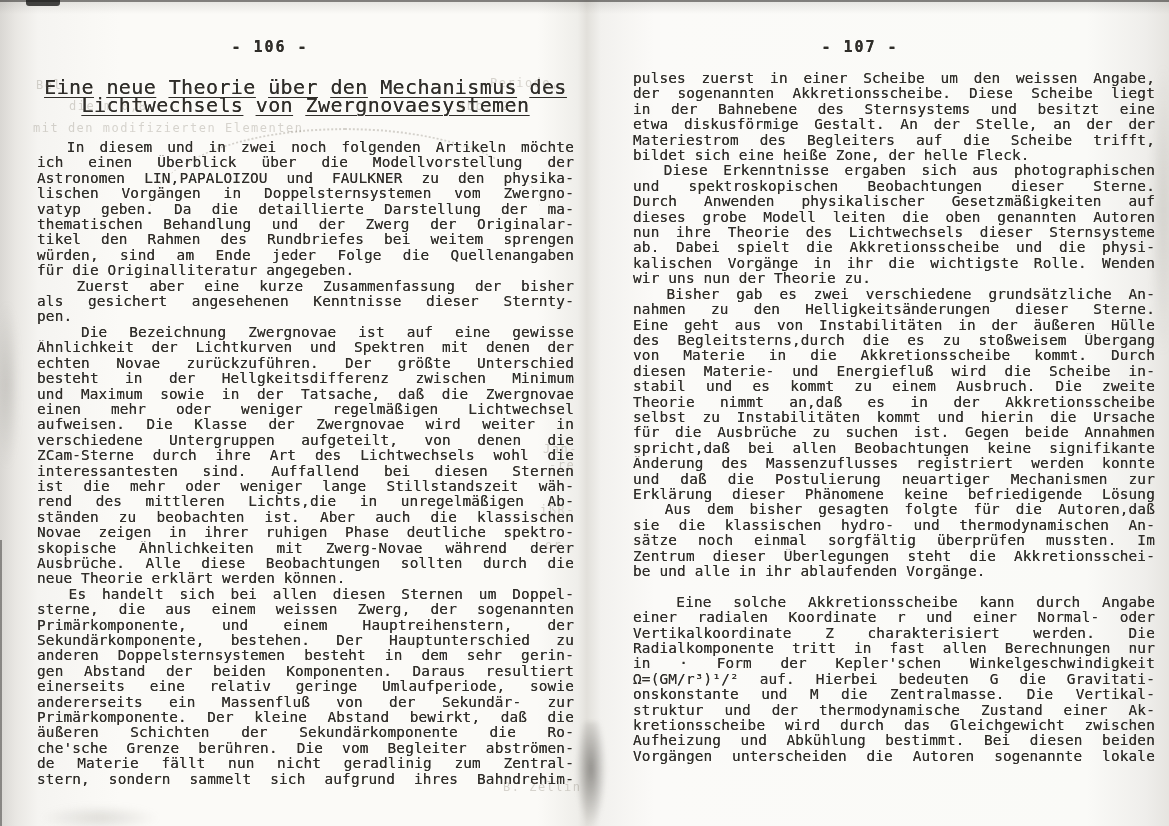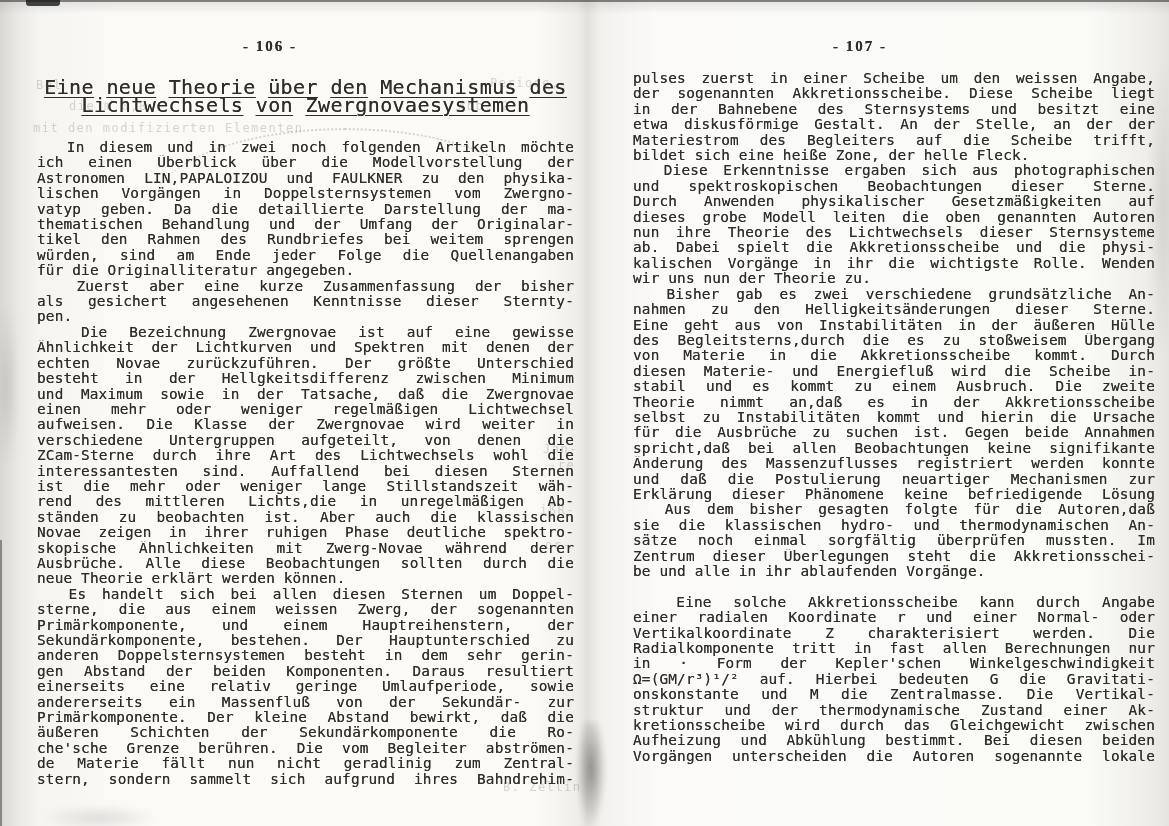--- a/index.html
+++ b/index.html
@@ -20,21 +20,21 @@
     background:radial-gradient(ellipse at 50% 45%,rgba(88,86,82,.6),rgba(88,86,82,0) 72%);filter:blur(2px);}
   .smudge{position:absolute;border-radius:50%;filter:blur(3px);}
   .sm1{left:-6px;top:300px;width:26px;height:170px;background:radial-gradient(ellipse,rgba(130,128,122,.25),transparent 70%);}
   .sm2{left:1150px;top:60px;width:26px;height:300px;background:radial-gradient(ellipse,rgba(140,138,130,.22),transparent 70%);}
   .sm3{left:40px;top:805px;width:120px;height:26px;background:radial-gradient(ellipse,rgba(140,138,130,.25),transparent 70%);}
 
   .page{position:absolute;top:0;height:826px;}
   .page-left{left:37px;width:537px;}
   .page-right{left:633px;width:522px;}
   .pagenum{position:absolute;font-size:15px;letter-spacing:2px;font-weight:bold;
-    text-shadow:0 0 .5px rgba(47,45,41,.9);font-family:Liberation Serif, serif;}
+    text-shadow:0 0 .5px rgba(47,45,41,.9);}
   .pagenum-left{left:163px;top:38px;width:140px;text-align:center;}
   .pagenum-right{left:157px;top:38px;width:140px;text-align:center;}
   .title{position:absolute;left:0;top:78px;width:100%;text-align:center;}
   .title-line{font-size:20px;line-height:18px;letter-spacing:.4px;font-weight:normal;
     text-shadow:0 0 .5px rgba(47,45,41,.85);}
   .uw{text-decoration:underline;text-underline-offset:3px;text-decoration-thickness:1.3px;}
   .body{position:absolute;left:0;width:100%;}
   .body-left{top:140px;}
   .body-right{top:71px;}
   .line{height:15.42px;line-height:15.45px;font-size:14.4px;letter-spacing:.15px;
@@ -65,21 +65,21 @@
     <div class="title">
       <div class="title-line"><span class="uw">Eine</span> <span class="uw">neue</span> <span class="uw">Theorie</span> <span class="uw">über</span> <span class="uw">den</span> <span class="uw">Mechanismus</span> <span class="uw">des</span></div>
       <div class="title-line"><span class="uw">Lichtwechsels</span> <span class="uw">von</span> <span class="uw">Zwergnovaesystemen</span></div>
     </div>
     <div class="body body-left">
         <div class="line">&nbsp;&nbsp;In diesem und in zwei noch folgenden Artikeln möchte</div>
         <div class="line">ich einen Überblick über die Modellvorstellung der</div>
         <div class="line">Astronomen LIN,PAPALOIZOU und FAULKNER zu den physika-</div>
         <div class="line">lischen Vorgängen in Doppelsternsystemen vom Zwergno-</div>
         <div class="line">vatyp geben. Da die detaillierte Darstellung der ma-</div>
-        <div class="line">thematischen Behandlung und der Umfang der Originalar-</div>
+        <div class="line">thematischen Behandlung und der Zwerg der Originalar-</div>
         <div class="line">tikel den Rahmen des Rundbriefes bei weitem sprengen</div>
         <div class="line">würden, sind am Ende jeder Folge die Quellenangaben</div>
         <div class="line end">für die Originalliteratur angegeben.</div>
         <div class="line">&nbsp;&nbsp;Zuerst aber eine kurze Zusammenfassung der bisher</div>
         <div class="line">als gesichert angesehenen Kenntnisse dieser Sternty-</div>
         <div class="line end">pen.</div>
         <div class="line">&nbsp;&nbsp;Die Bezeichnung Zwergnovae ist auf eine gewisse</div>
         <div class="line">Ähnlichkeit der Lichtkurven und Spektren mit denen der</div>
         <div class="line">echten Novae zurückzuführen. Der größte Unterschied</div>
         <div class="line">besteht in der Hellgkeitsdifferenz zwischen Minimum</div>

